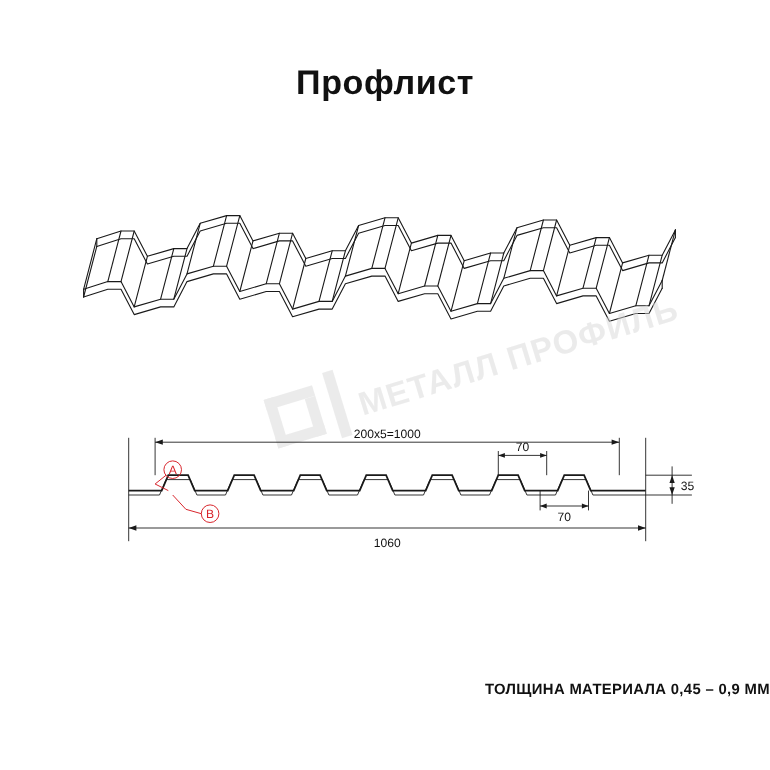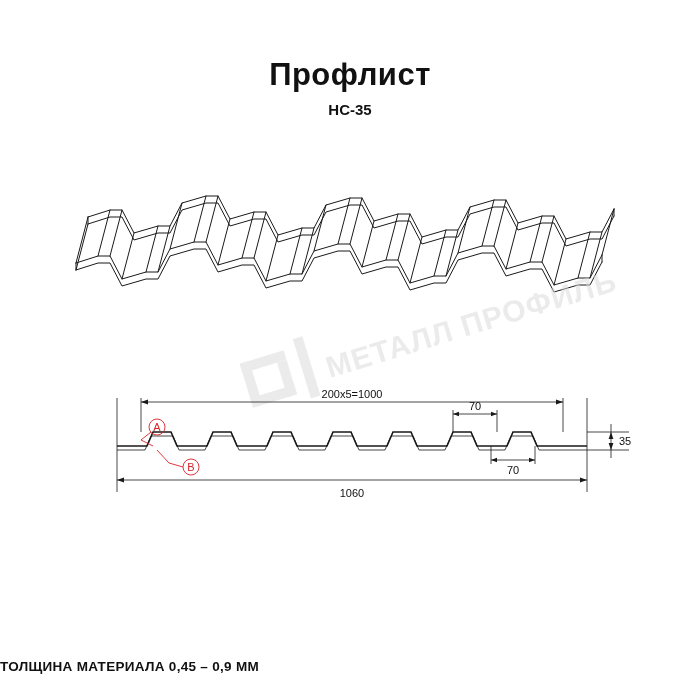--- a/index.html
+++ b/index.html
@@ -72,26 +72,25 @@
     height: 130px;
     text-decoration: underline;
   }
 
   
   .footer-note {
     position: absolute;
     top: 619px;
     left: 0;
     width: 700px;
-    text-align: left;
+    text-align: right;
     font-size: 13.5px;
     font-weight: bold;
     letter-spacing: 0.3px;
     color: #111111;
-    margin-top: 40px;
   }
 
   svg text {
     font-family: "Liberation Sans", sans-serif;
   }
   .dim-txt {
     font-size: 11px;
     fill: #111111;
   }
   .callout-txt {
@@ -106,21 +105,20 @@
     fill: #d9d9d9;
     letter-spacing: 1px;
   }
 </style>
 </head>
 <body>
 
 <div class="page">
 
   <div class="title">Профлист</div>
-  <div class="subtitle">НС-35</div>
 
   <div class="iso-view">
     <svg width="560" height="125" viewBox="0 0 560 125" fill="none">
       <g stroke="#1a1a1a" stroke-width="1" fill="none" stroke-linejoin="round" stroke-linecap="round">
 
         <path d="M18 32 L40 25 L52 25 L64 48 L88 41 L100 41 L112 18 L136 11 L148 11 L160 34 L184 27 L196 27 L208 50 L232 43 L244 43 L256 20 L280 13 L292 13 L304 36 L328 29 L340 29 L352 52 L376 45 L388 45 L400 22 L424 15 L436 15 L448 38 L472 31 L484 31 L496 54 L520 47 L532 47 L544 24"></path>
 
         <path d="M18 39 L40 32 L52 32 L64 55 L88 48 L100 48 L112 25 L136 18 L148 18 L160 41 L184 34 L196 34 L208 57 L232 50 L244 50 L256 27 L280 20 L292 20 L304 43 L328 36 L340 36 L352 59 L376 52 L388 52 L400 29 L424 22 L436 22 L448 45 L472 38 L484 38 L496 61 L520 54 L532 54 L544 31"></path>
 
         <path d="M6 78 L28 71 L40 71 L52 94 L76 87 L88 87 L100 64 L124 57 L136 57 L148 80 L172 73 L184 73 L196 96 L220 89 L232 89 L244 66 L268 59 L280 59 L292 82 L316 75 L328 75 L340 98 L364 91 L376 91 L388 68 L412 61 L424 61 L436 84 L460 77 L472 77 L484 100 L508 93 L520 93 L532 70"></path>

